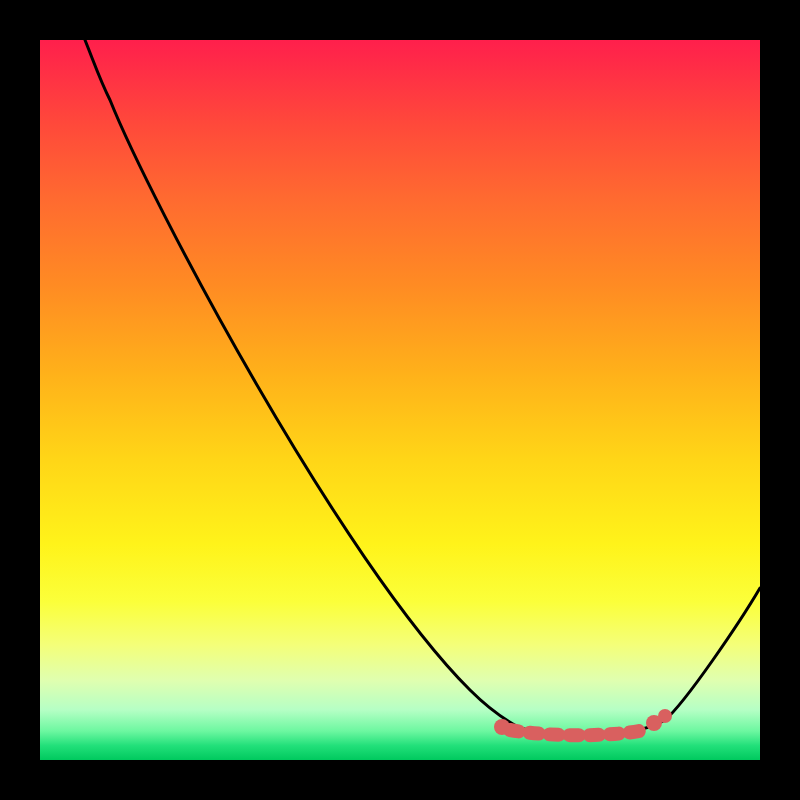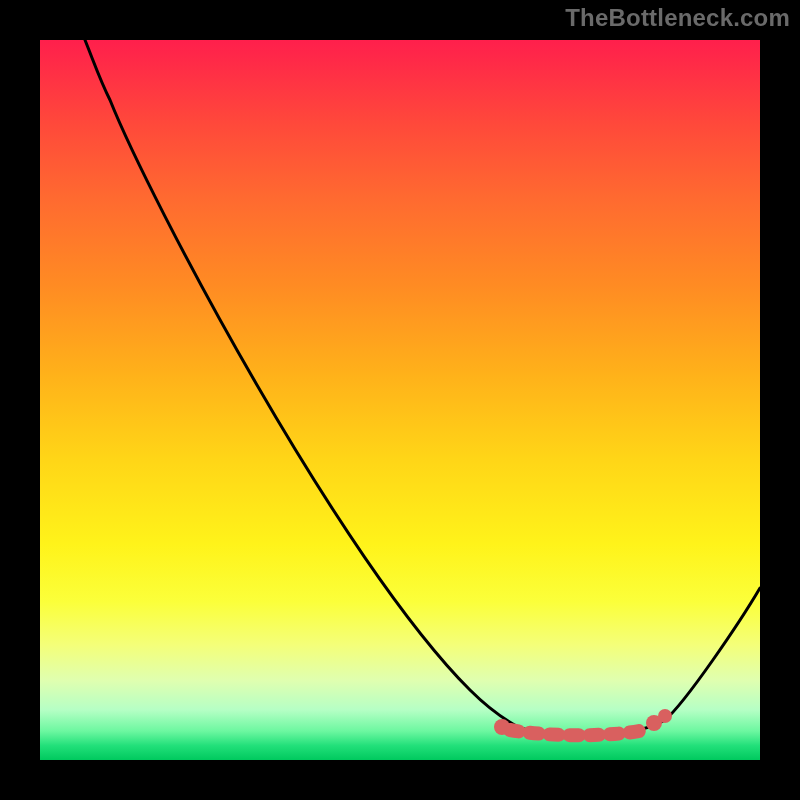--- a/index.html
+++ b/index.html
@@ -74,21 +74,20 @@
   }
   .flat-dot {
     fill: #d9605f;
   }
 </style>
 </head>
 <body>
 
 <div class="stage">
 
-  <div class="watermark">TheBottleneck.com</div>
 
   <div class="plot">
     <svg class="curves" viewBox="0 0 720 720" preserveAspectRatio="none">
       <g>
         <path class="curve-line" d="M 45 0
                  C 55 25, 60 40, 70 60
                  C 110 160, 300 520, 430 650
                  C 450 670, 465 680, 480 688"></path>
         <path class="curve-line" d="M 480 688
                  C 500 694, 555 695, 595 690

